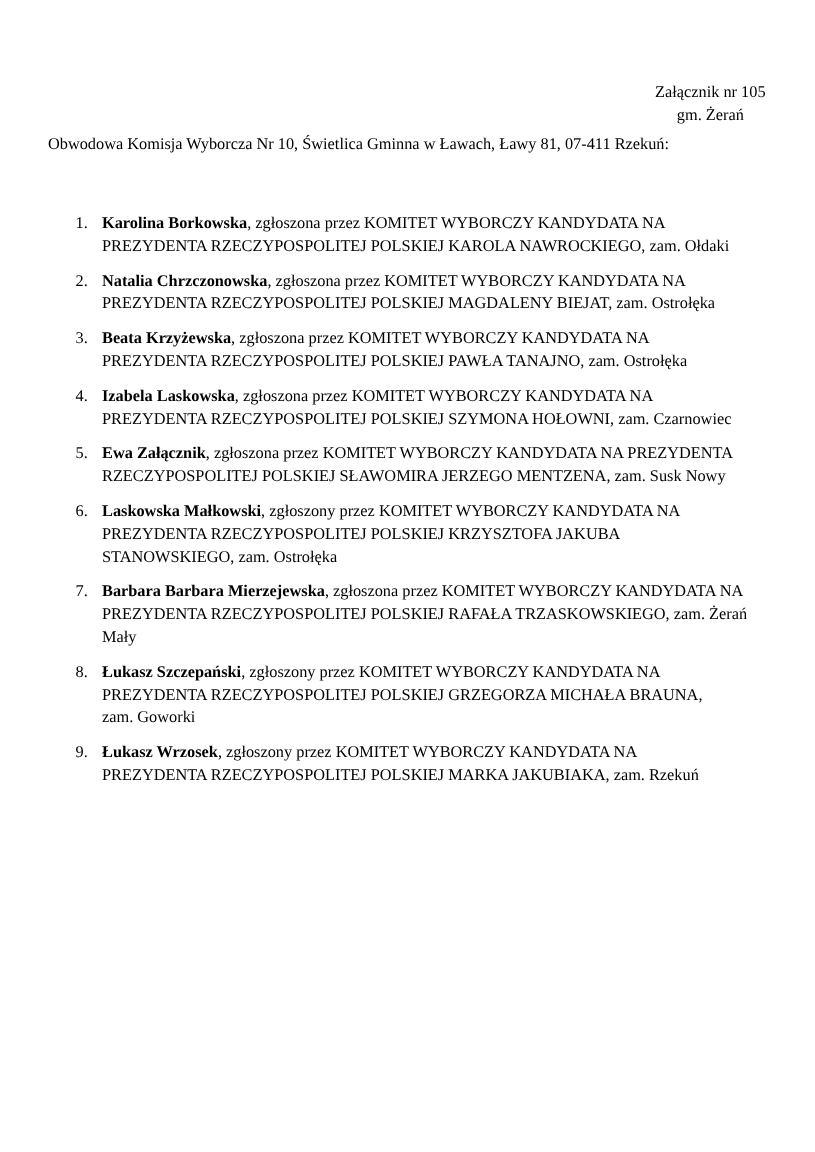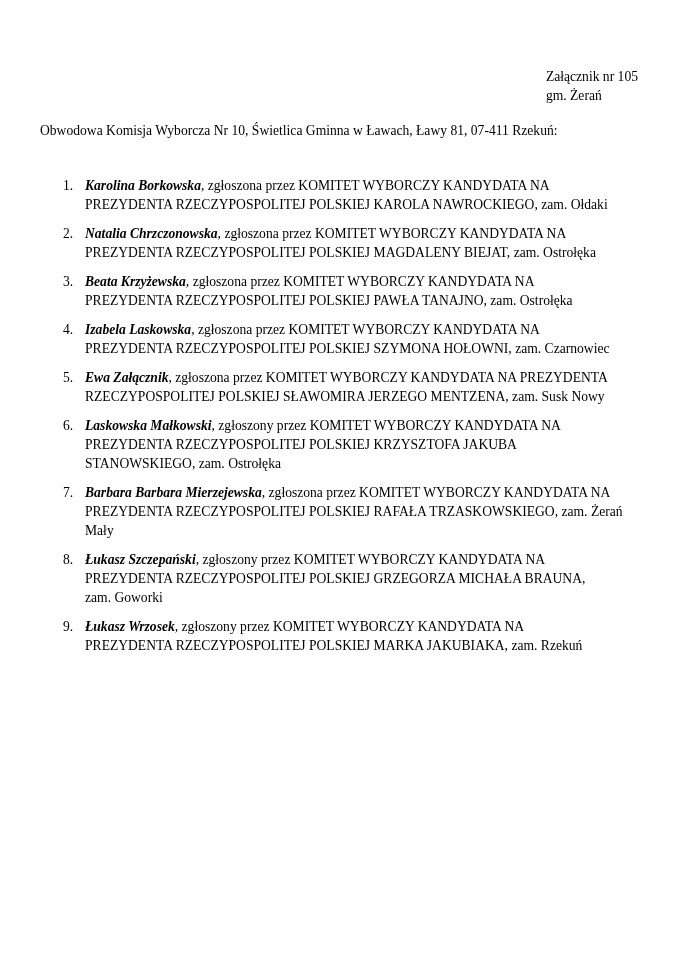--- a/index.html
+++ b/index.html
@@ -16,26 +16,26 @@
     overflow: hidden;
     font-family: "Liberation Serif", "DejaVu Serif", serif;
     font-size: 13.6px;
     line-height: 19px;
     color: #000000;
   }
   .annex-header {
     position: absolute;
     top: 67px;
     right: 41px;
-    text-align: left;
+    text-align: center;
     white-space: nowrap;
   }
   .commission-title {
     position: absolute;
-    top: 121px;
+    top: 110px;
     left: 40px;
     width: 620px;
     white-space: nowrap;
   }
   .member-list {
     position: absolute;
     top: 176px;
     left: 63px;
     margin: 0;
     padding: 0;
@@ -49,21 +49,20 @@
   .member-number {
     flex: 0 0 22px;
     width: 22px;
   }
   .member-text {
     width: 594px;
     white-space: pre-wrap;
   }
   .member-name {
     font-weight: bold;
-    font-style: italic;
   }
 </style>
 </head>
 <body>
 
 <div class="page">
 
   <div class="annex-header">
     <div>Załącznik nr 105</div>
     <div>gm. Żerań</div>

